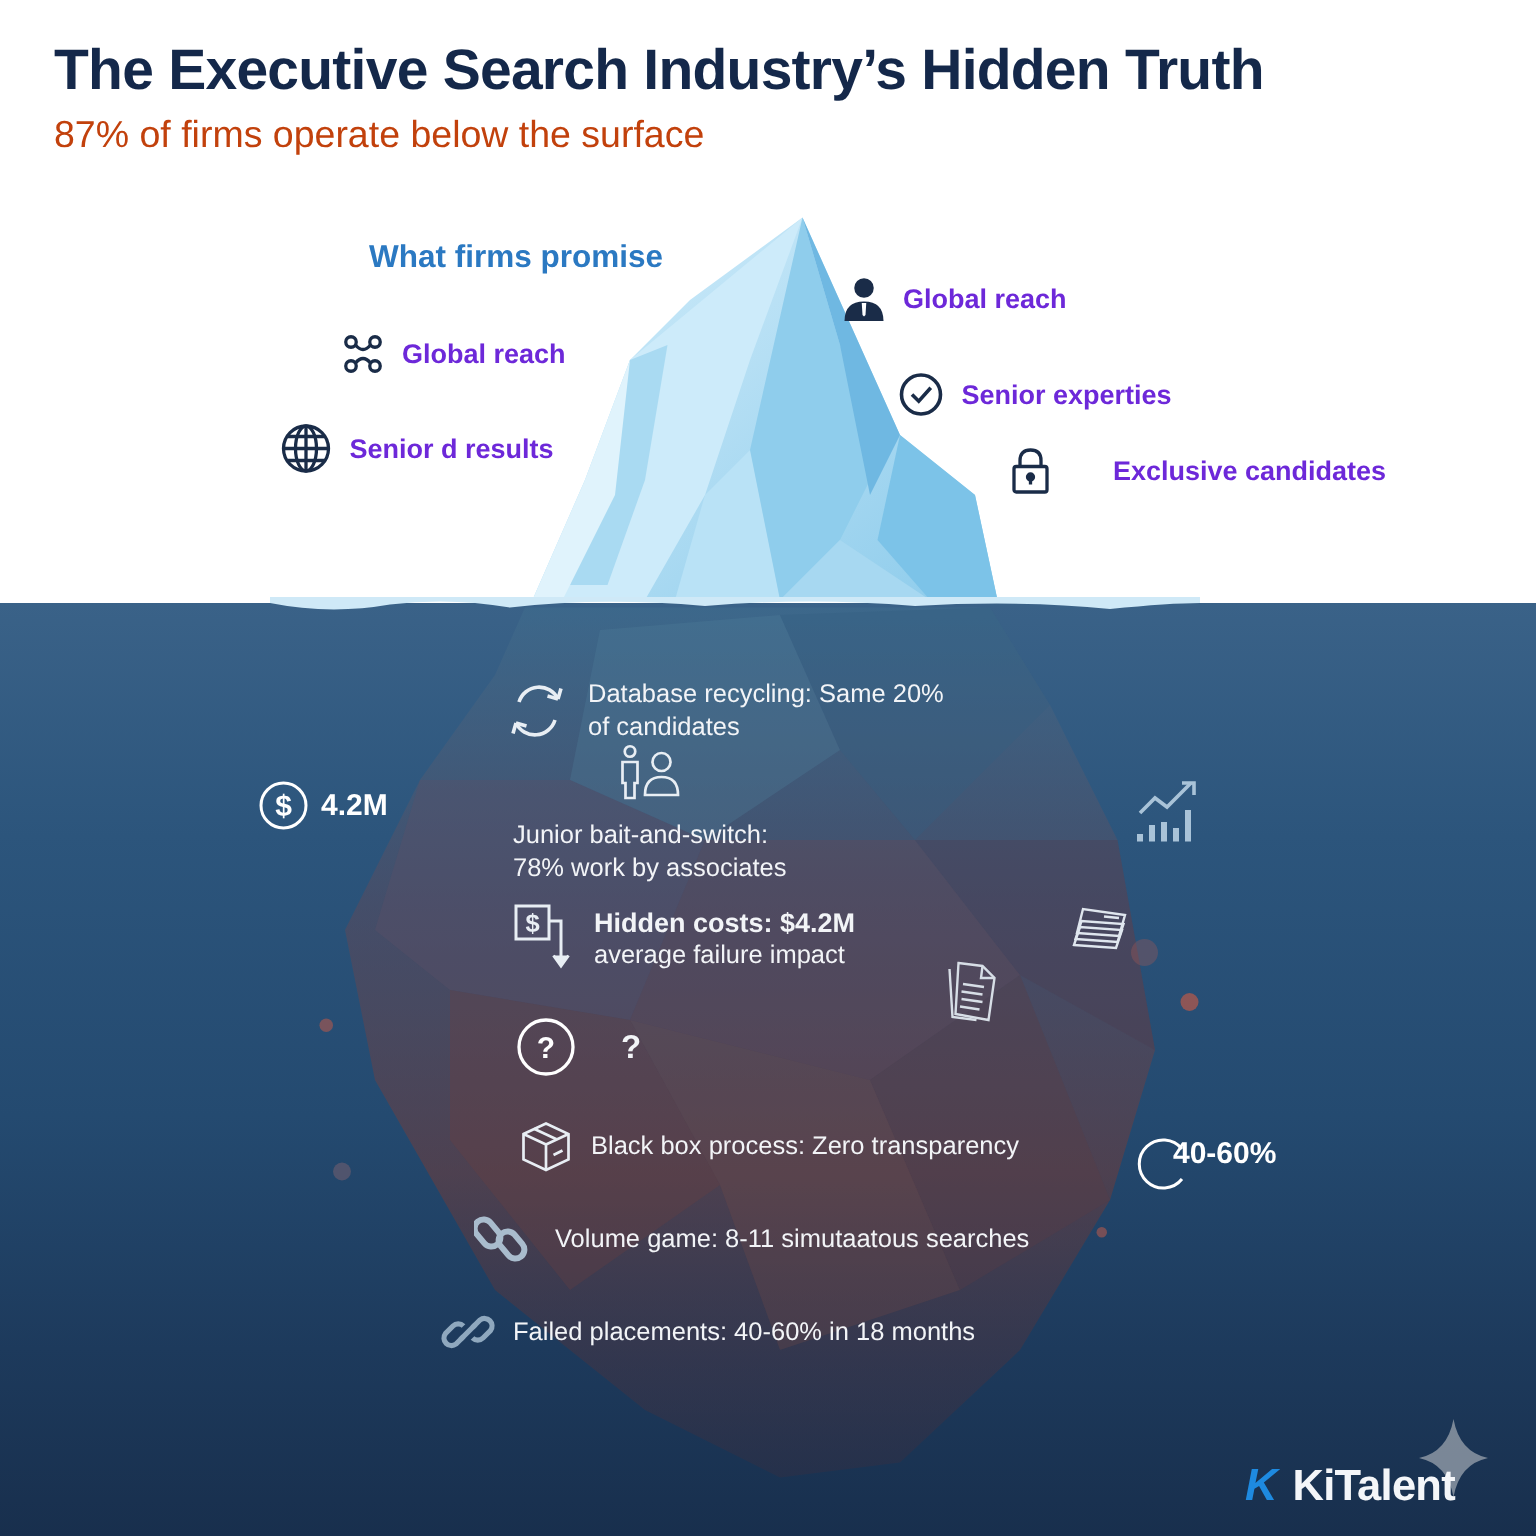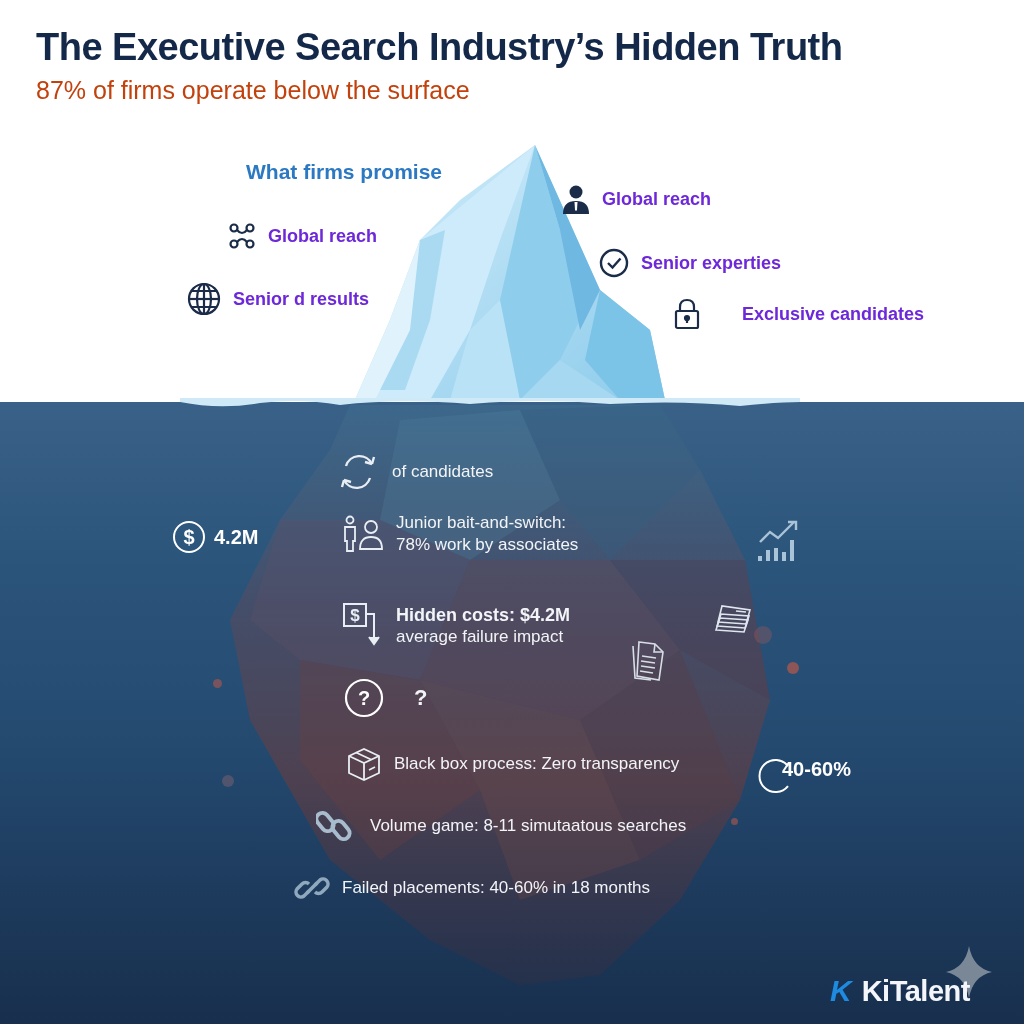--- a/index.html
+++ b/index.html
@@ -156,25 +156,26 @@
   </div>
 
   <div class="hidden-item" style="left:336px; top:452px;">
     <svg width="44" height="40" viewBox="0 0 44 40" fill="none" stroke="#e8eef4" stroke-width="2.4">
       <path d="M10 14 A14 14 0 0 1 36 12"></path>
         <path d="M36 12 L38 5 M36 12 L29 10"></path>
       <path d="M34 26 A14 14 0 0 1 8 28"></path>
         <path d="M8 28 L6 35 M8 28 L15 30"></path>
     </svg>
     <div class="txt">
+      <div>Database recycling: Same 20%</div>
       <div>of candidates</div>
     </div>
   </div>
 
-  <div class="hidden-item" style="left:342px; top:512px;">
+  <div class="hidden-item" style="left:342px; top:496px;flex-direction:column;">
     <svg width="42" height="38" viewBox="0 0 42 38" fill="none" stroke="#e8eef4" stroke-width="1.8">
       <circle cx="8" cy="5" r="3.5"></circle>
         <path d="M3 12 H13 V26 H11 V36 H5 V26 H3 Z"></path>
       <circle cx="29" cy="12" r="6"></circle>
         <path d="M18 34 Q18 22 29 22 Q40 22 40 34 Z"></path>
     </svg>
     <div class="txt">
       <div>Junior bait-and-switch:</div>
       <div>78% work by associates</div>
     </div>

